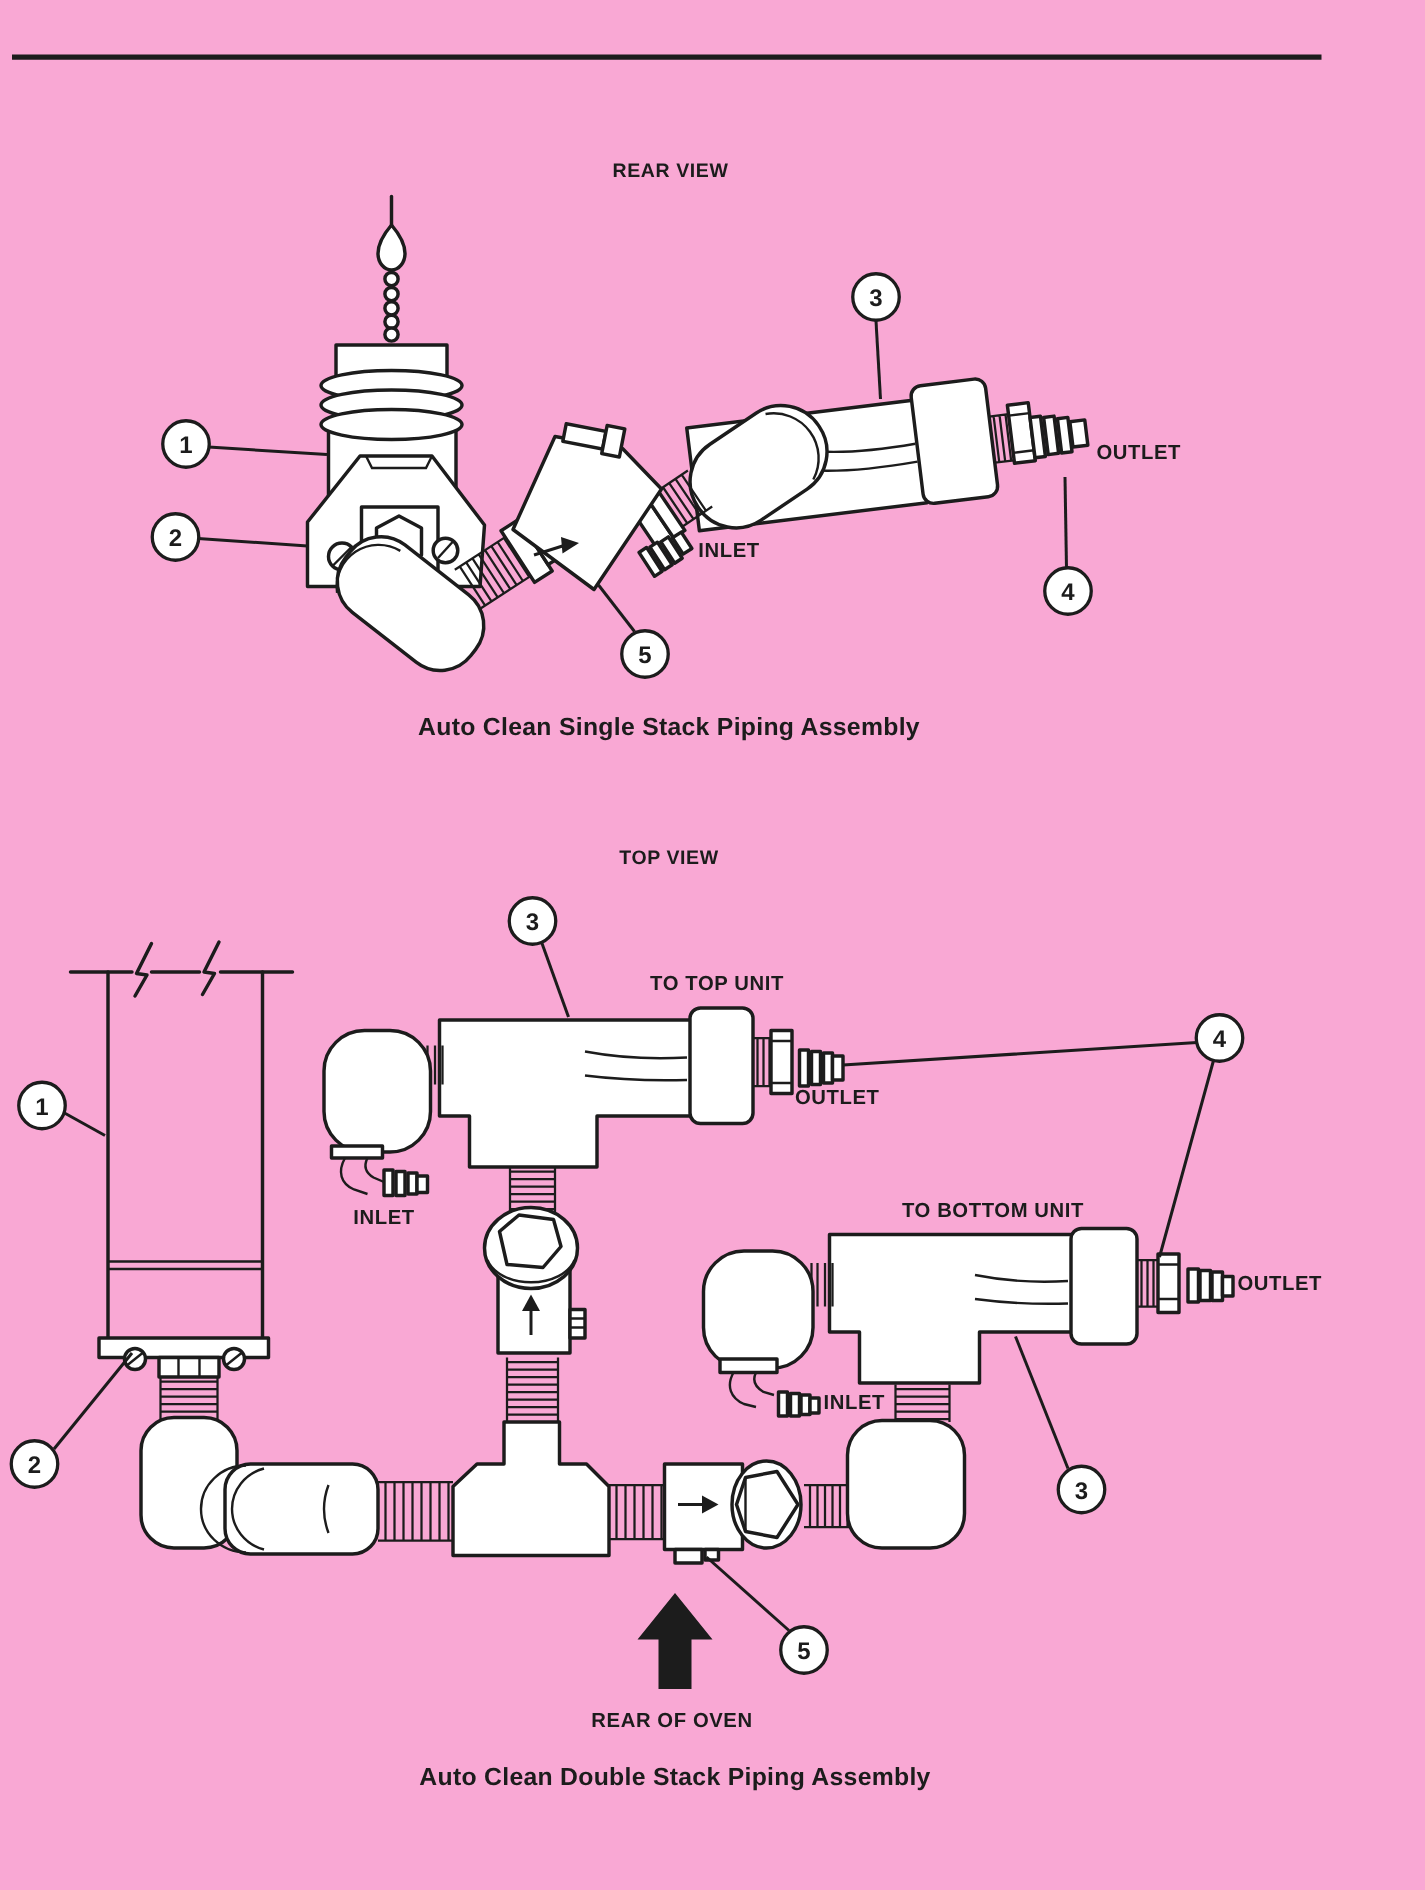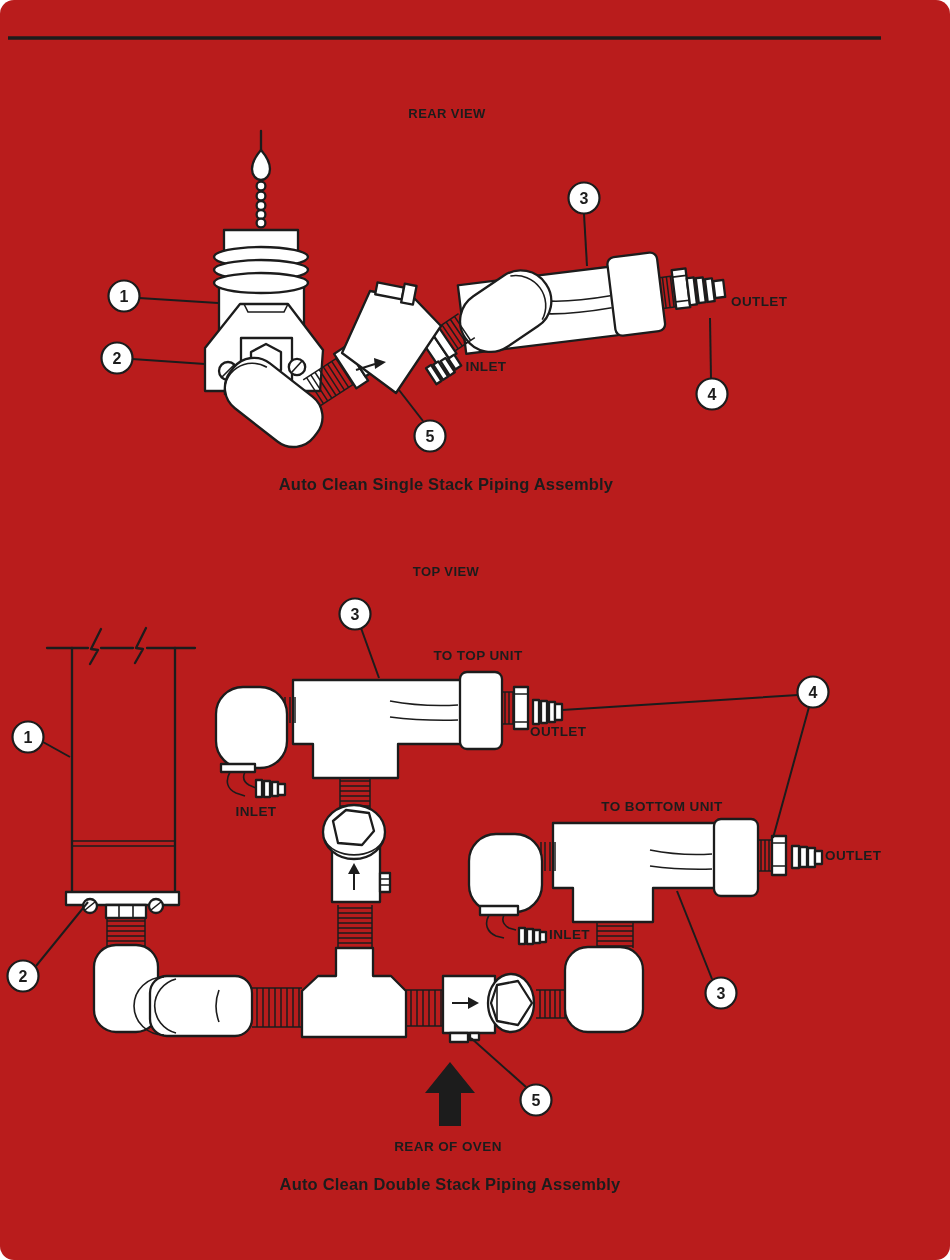--- a/index.html
+++ b/index.html
@@ -1,16 +1,16 @@
 <!DOCTYPE html>
 <html><head>
 <meta charset="utf-8">
 <style>
   html,body{margin:0;padding:0;background:#ffffff;}
-  .page{width:950px;height:1260px;background:#b91c1c;position:relative;overflow:hidden;border-radius:14px;}
+  .page{width:950px;height:1260px;background:#f9a8d4;position:relative;overflow:hidden;}
   svg{display:block;}
   svg text{font-family:"Liberation Sans","DejaVu Sans",sans-serif;font-weight:700;fill:#1c1c1c;}
   .lbl{font-size:13.5px;letter-spacing:.4px;}
   .viewtitle{font-size:13px;letter-spacing:.4px;}
   .caption{font-size:16.5px;letter-spacing:.2px;}
   .callout-num{font-size:16px;}
   .ln{stroke:#1c1c1c;stroke-width:2.3;fill:none;stroke-linecap:round;stroke-linejoin:round;}
   .fw{stroke:#1c1c1c;stroke-width:2.3;fill:#ffffff;stroke-linejoin:round;}
   .fb{fill:#1c1c1c;stroke:none;}
   .hatch{stroke:#1c1c1c;stroke-width:1.5;fill:none;}

